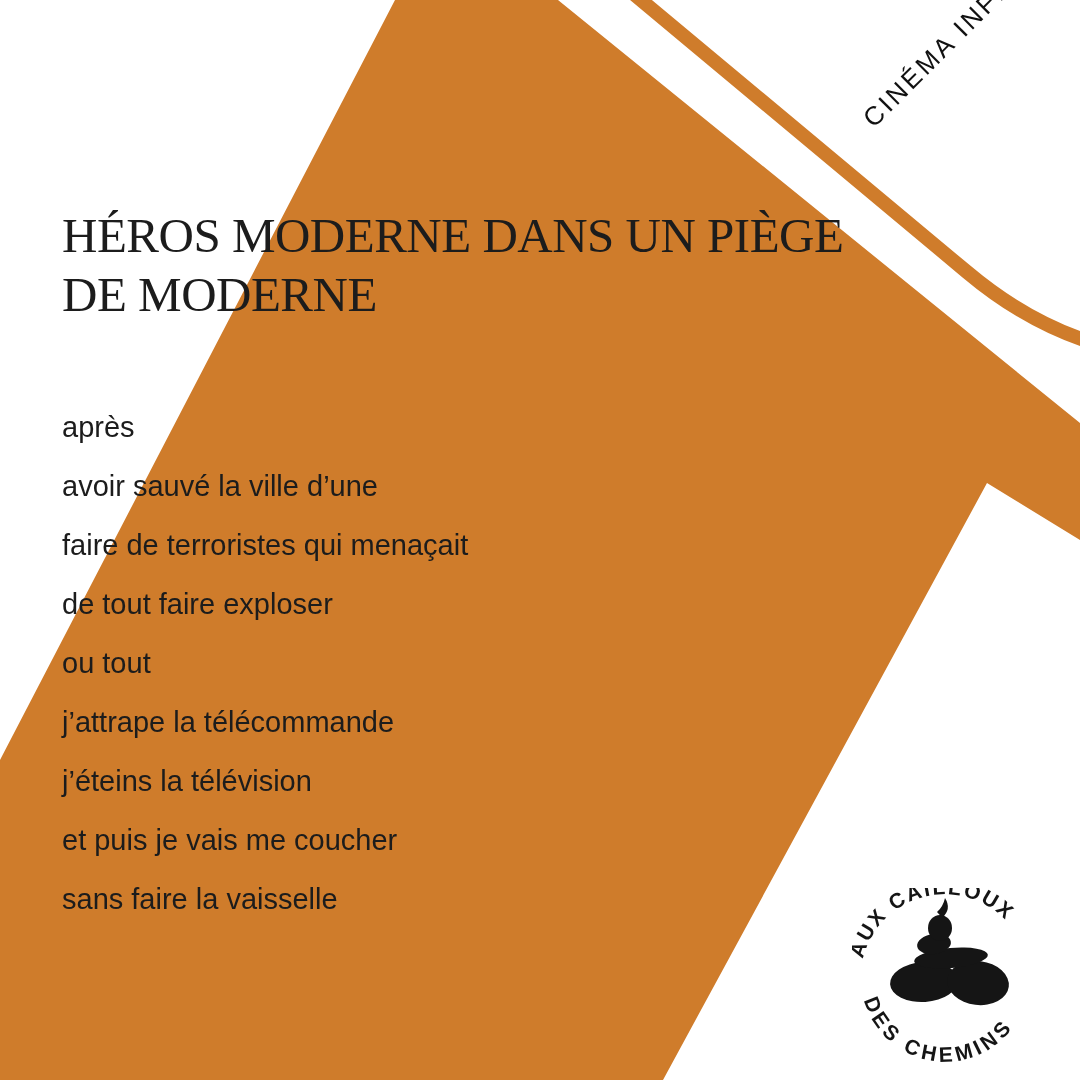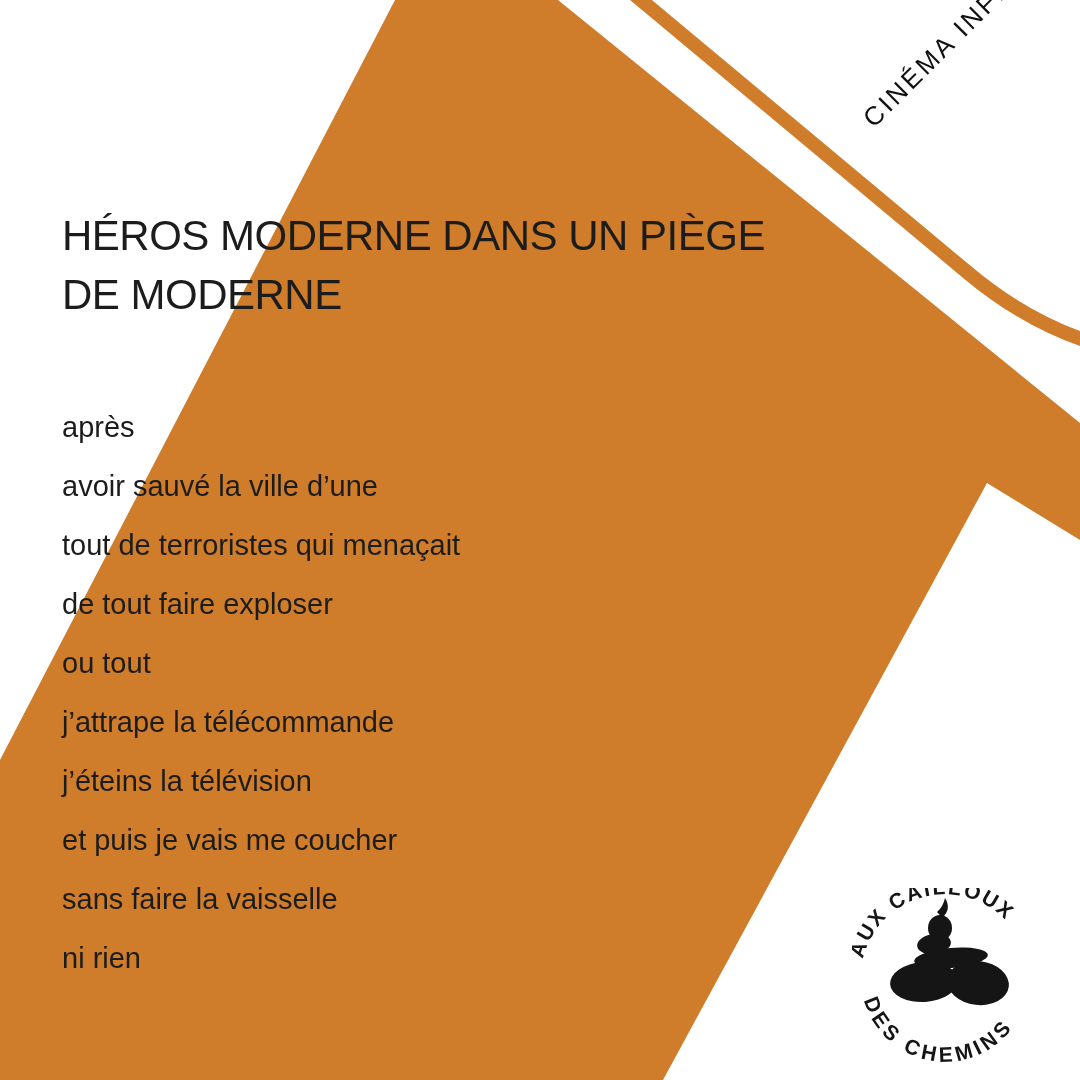--- a/index.html
+++ b/index.html
@@ -18,24 +18,25 @@
     color:var(--ink);
   }
   #bg-svg{position:absolute;left:0;top:0;width:1080px;height:1080px;z-index:0;}
   .orange-fill{fill:var(--orange);}
   .orange-stroke{fill:none;stroke:var(--orange);stroke-width:14;}
 
   .text-layer{position:absolute;left:0;top:0;width:1080px;height:1080px;z-index:2;}
 
   .title{
     position:absolute;left:62px;top:206px;
-    font-size:42px;line-height:59px;
+    font-size:49px;line-height:59px;
     letter-spacing:-0.5px;
     color:var(--ink);
     white-space:nowrap;
+    font-family:Liberation Serif, serif;
   }
   .poem{
     position:absolute;left:62px;top:398px;
     font-size:29px;line-height:59px;
     color:var(--ink);
     white-space:nowrap;
   }
   .corner-text{
     position:absolute;left:878px;top:103px;
     height:30px;line-height:30px;
@@ -68,28 +69,27 @@
   <div class="text-layer">
 
     <div class="title">
       <div>HÉROS MODERNE DANS UN PIÈGE</div>
       <div>DE MODERNE</div>
     </div>
 
     <div class="poem">
       <div>après</div>
       <div>avoir sauvé la ville d’une</div>
-      <div>tout de terroristes qui menaçait</div>
+      <div>faire de terroristes qui menaçait</div>
       <div>de tout faire exploser</div>
       <div>ou tout</div>
       <div>j’attrape la télécommande</div>
       <div>j’éteins la télévision</div>
       <div>et puis je vais me coucher</div>
       <div>sans faire la vaisselle</div>
-      <div>ni rien</div>
     </div>
 
     <div class="corner-text">CINÉMA INFL</div>
   </div>
 
   <svg id="logo-svg" viewBox="0 0 190 190" xmlns="http://www.w3.org/2000/svg">
     <defs>
       <path id="arcTop" d="M 11,71 A 84 84 0 0 1 169,55"></path>
       <path id="arcBottom" d="M 12,112 A 84 84 0 0 0 174,112"></path>
     </defs>

